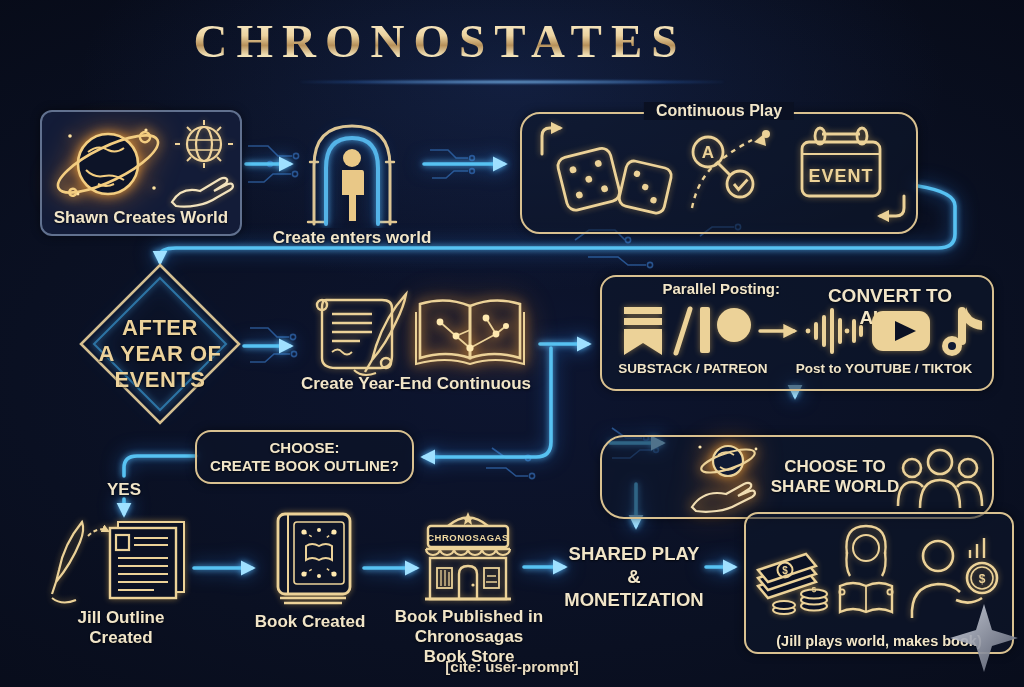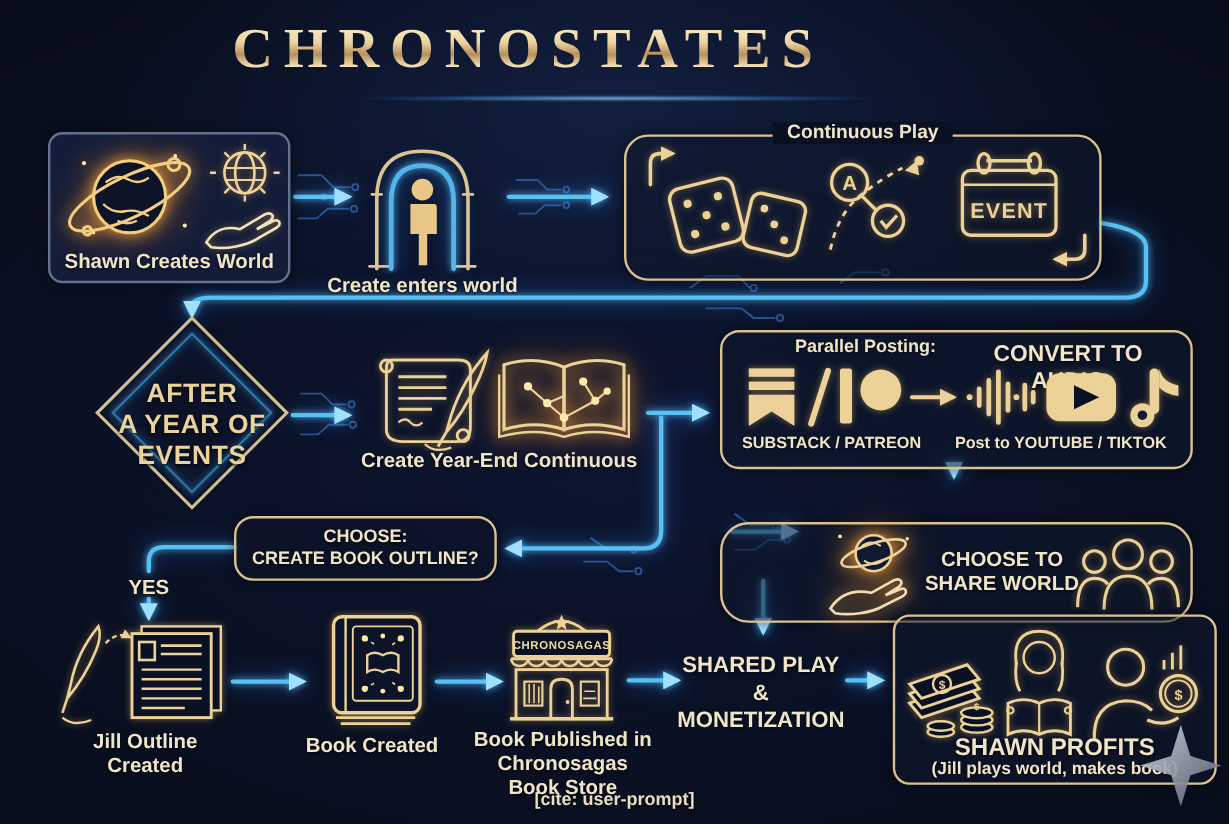--- a/index.html
+++ b/index.html
@@ -444,21 +444,20 @@
         <g fill="none" stroke="#ecd298" stroke-width="2.6">
           <circle cx="40" cy="26" r="15"></circle>
           <path d="M14,88 Q12,56 40,54 Q54,54 62,62"></path>
           <path d="M58,70 Q72,76 84,68"></path>
           <circle cx="84" cy="48" r="15"></circle>
           <circle cx="84" cy="48" r="11" stroke-width="1.6"></circle>
           <path d="M72,20 v8 M79,14 v14 M86,8 v20" stroke-width="2.4"></path>
         </g>
         <text x="84" y="53" font-size="12" fill="#ecd298" text-anchor="middle">$</text>
       </svg>
-      <div class="lbl" style="left:0;top:98px;width:266px;font-size:20px;">SHAWN PROFITS</div>
       <div class="lbl" style="left:0;top:119px;width:266px;font-size:14.5px;">(Jill plays world, makes book)</div>
     </div>
 
     <svg class="icon" style="left:948px;top:602px;" width="72" height="72" viewBox="0 0 72 72">
       <defs>
         <linearGradient id="grayGrad" x1="0" y1="0" x2="1" y2="1">
           <stop offset="0" stop-color="#d6dae4"></stop>
             <stop offset="1" stop-color="#565c6e"></stop>
         </linearGradient>
       </defs>

